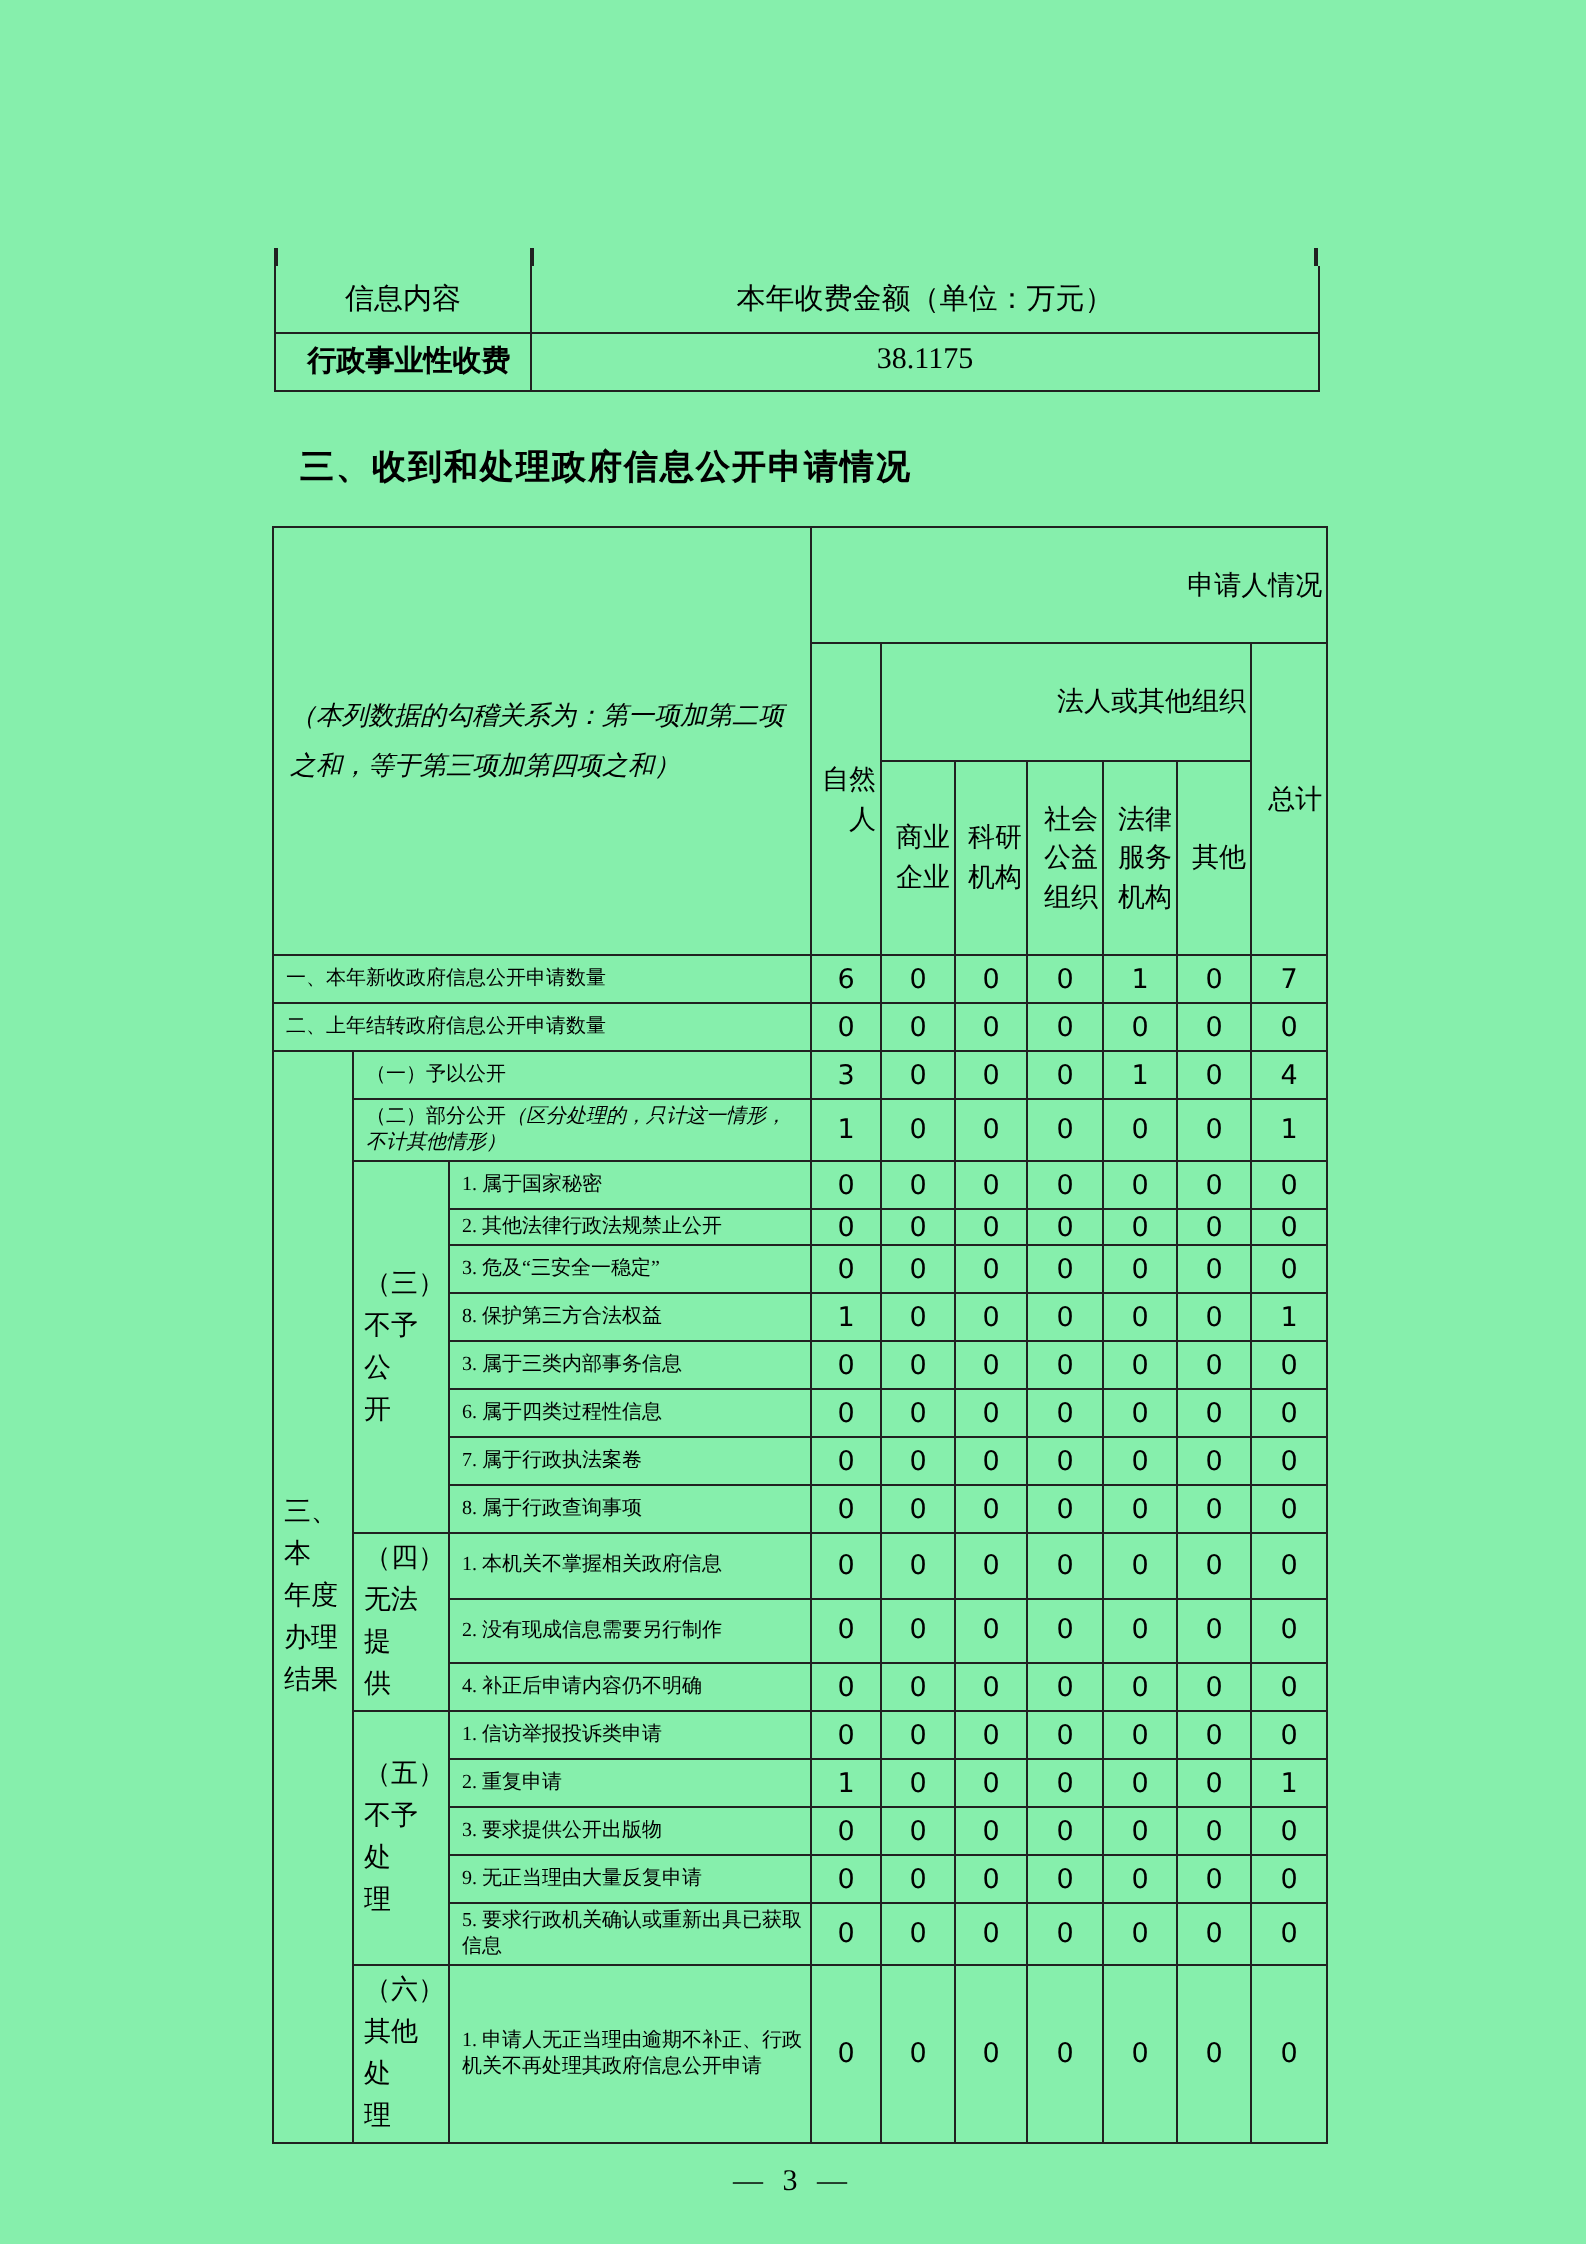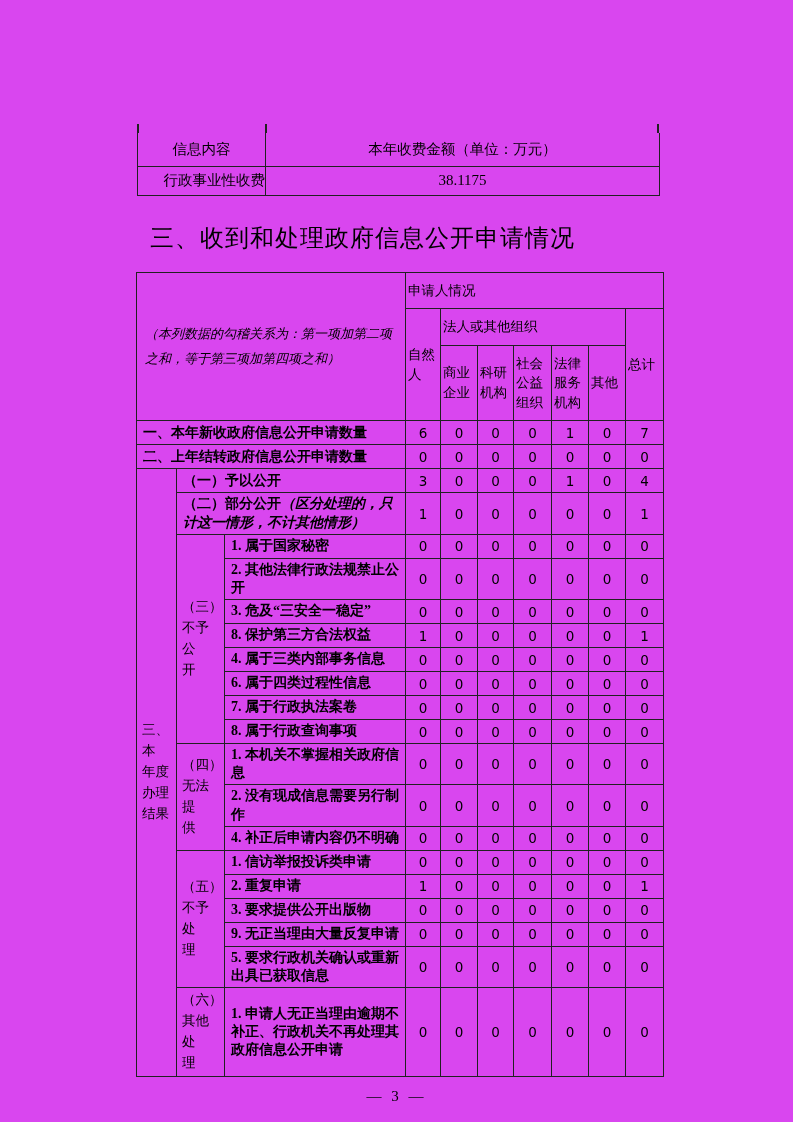--- a/index.html
+++ b/index.html
@@ -1,61 +1,61 @@
 <!DOCTYPE html>
 <html><head>
 <meta charset="utf-8">
 <style>
   * { margin:0; padding:0; box-sizing:border-box; }
   html,body { background:#ffffff; }
   .page {
     position:relative;
     width:793px; height:1122px;
-    background:#d946ef;
+    background:#86efac;
     color:#000;
     font-family:"Liberation Serif","DejaVu Serif",serif;
     overflow:hidden;
   }
   table { border-collapse:collapse; table-layout:fixed; }
   td { border:1.5px solid #212121; overflow:hidden; }
 
   
   .stub { position:absolute; top:124px; width:1.5px; height:9px; background:#212121; }
 
   
   .fee-table { margin-left:137px; margin-top:133px; width:522px; }
   .fee-table td { text-align:center; vertical-align:middle; font-size:14.5px; }
   .fee-table tr.hrow td { border-top:none; height:33px; }
   .fee-table tr.drow td { height:29px; }
-  .fee-table td.lft { text-align:right; padding-left:6px; }
+  .fee-table td.lft { text-align:center; padding-left:6px;font-weight:bold; }
   .fee-table td.num { font-size:15px; }
 
   .heading {
     margin:26px 0 18px 150px;
     font-family:"Liberation Sans","DejaVu Sans",sans-serif;
-    font-weight:normal; font-size:24px; letter-spacing:1px;
+    font-weight:bold; font-size:17px; letter-spacing:1px;
   }
 
   
   .main-table { margin-left:136px; margin-top:9px; width:527px; }
   .main-table td { vertical-align:middle; }
   .hdr {
-    text-align:left; font-size:13.5px; line-height:1.45;
-    padding:8px 2px; word-break:break-all;
+    text-align:right; font-size:13.5px; line-height:1.45;
+    padding:19px 2px; word-break:break-all;
   }
   tr.h1 td { height:20px; }
   tr.h2 td { height:22px;font-family:Liberation Serif, serif; }
   tr.h3 td { height:60px; }
   .note-cell {
     font-style:italic; font-size:13px; line-height:1.95;
     text-align:left; padding:8px 8px; word-break:break-all;
   }
   .lbl {
-    text-align:left; font-size:14px; line-height:1.3;
-    padding:2px 4px 2px 6px; word-break:break-all;font-weight:bold;
+    text-align:left; font-size:10px; line-height:1.3;
+    padding:2px 4px 2px 6px; word-break:break-all;
   }
   .side, .grp {
     white-space:pre-line; text-align:left;
     font-size:13.5px; line-height:1.55;
     padding:2px 2px 2px 5px;
   }
   .v {
     text-align:center;
     font-family:"DejaVu Sans","Liberation Sans",sans-serif;
     font-size:13.5px;
@@ -210,21 +210,21 @@
       <td class="lbl">8. 保护第三方合法权益</td>
       <td class="v">1</td>
       <td class="v">0</td>
       <td class="v">0</td>
       <td class="v">0</td>
       <td class="v">0</td>
       <td class="v">0</td>
       <td class="v">1</td>
     </tr>
     <tr class="s">
-      <td class="lbl">4. 属于三类内部事务信息</td>
+      <td class="lbl">3. 属于三类内部事务信息</td>
       <td class="v">0</td>
       <td class="v">0</td>
       <td class="v">0</td>
       <td class="v">0</td>
       <td class="v">0</td>
       <td class="v">0</td>
       <td class="v">0</td>
     </tr>
     <tr class="s">
       <td class="lbl">6. 属于四类过程性信息</td>

